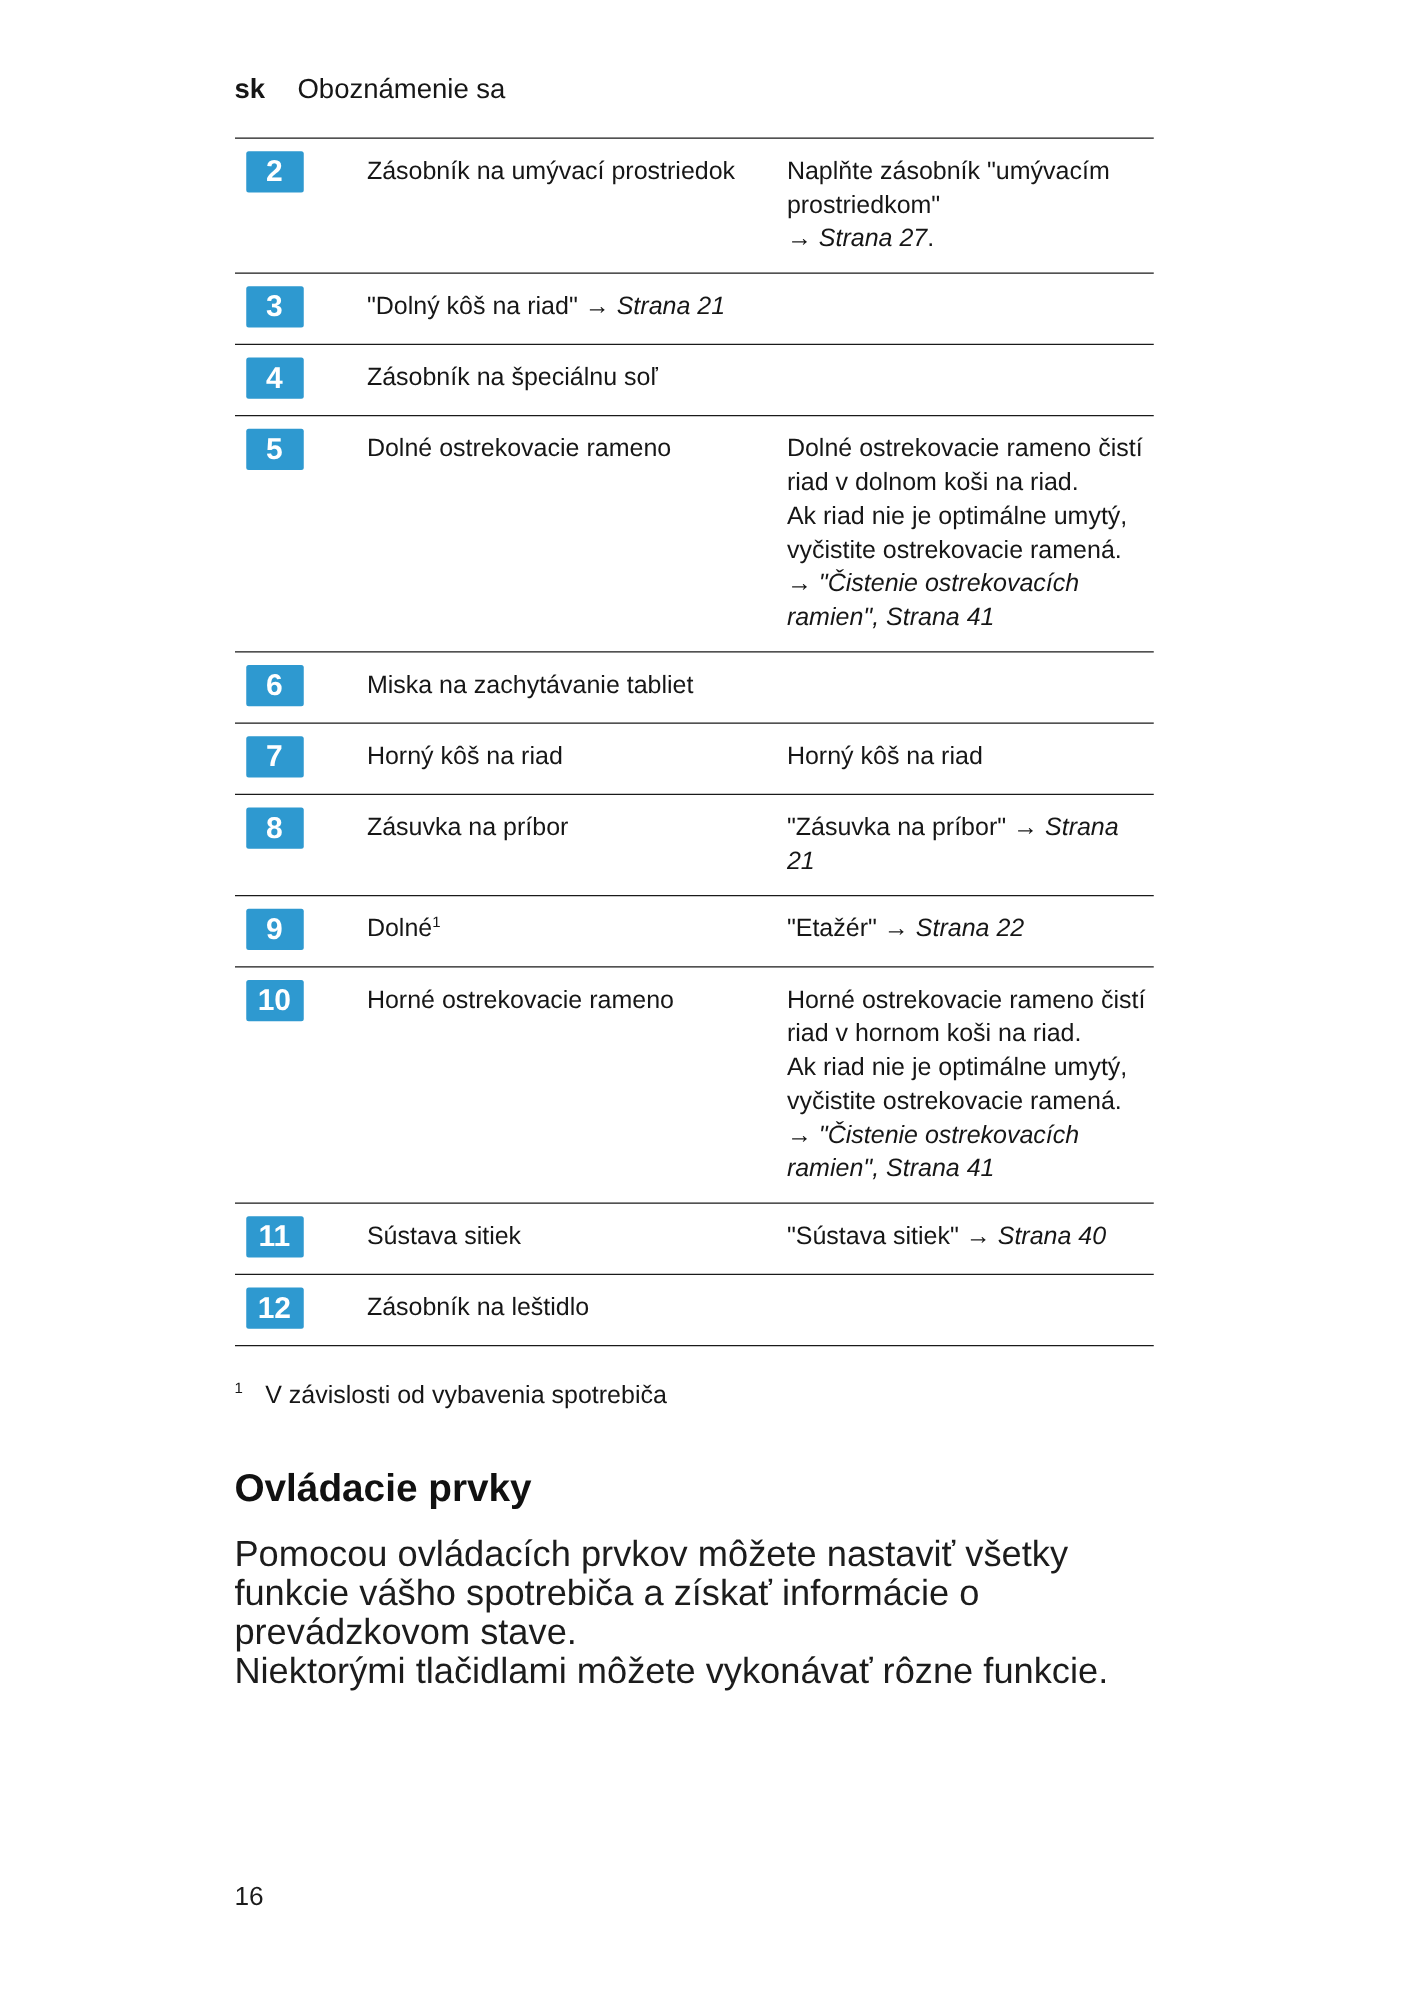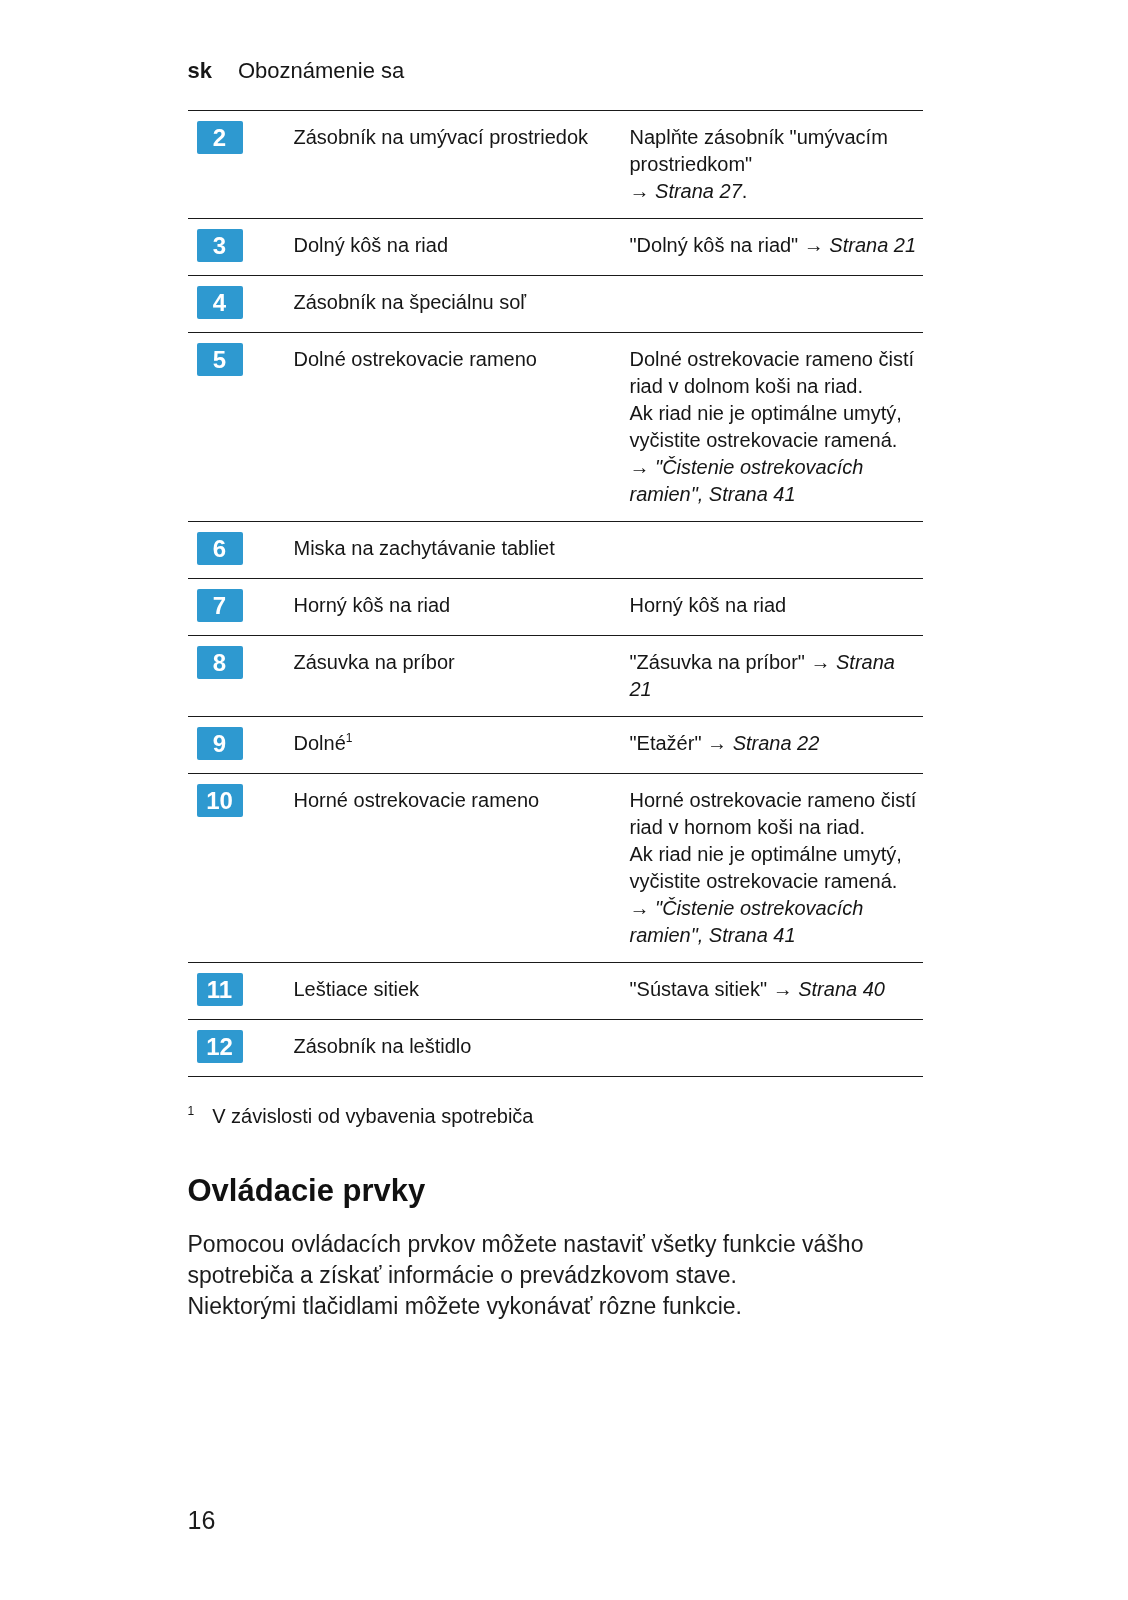--- a/index.html
+++ b/index.html
@@ -48,28 +48,28 @@
   .footnote { margin-top: 26px; font-size: 20px; line-height: 26px; }
   .footnote sup { font-size: 12px; margin-right: 18px; }
 
   .section-title {
     font-size: 31px;
     line-height: 36px;
     font-weight: bold;
     margin: 44px 0 20px 0;
     color: #111;
   }
-  .paragraphs { font-size: 23px; line-height: 31px; color: #1c1c1c; }
+  .paragraphs { font-size: 29px; line-height: 31px; color: #1c1c1c; }
   .paragraphs p { margin: 0; }
 
   .page-number {
     position: absolute;
     left: 75px;
     top: 1506px;
-    font-size: 25px;
+    font-size: 21px;
     color: #1c1c1c;
     text-align: right;
   }
 </style>
 </head>
 <body>
 
 <div class="page">
 
   <div class="header">
@@ -80,21 +80,20 @@
       <div class="row">
         <div class="cell cell-badge"><span class="badge">2</span></div>
         <div class="cell cell-name"><span>Zásobník na umývací prostriedok</span></div>
         <div class="cell cell-desc">
           <div class="desc-line"><span>Naplňte zásobník "umývacím prostriedkom"</span></div>
           <div class="desc-line"><span>→ </span><span class="it">Strana 27</span><span>.</span></div>
         </div>
       </div>
       <div class="row">
         <div class="cell cell-badge"><span class="badge">3</span></div>
-        <div class="cell cell-name"><span>Dolný kôš na riad</span></div>
         <div class="cell cell-desc">
           <div class="desc-line"><span>"Dolný kôš na riad" → </span><span class="it">Strana 21</span></div>
         </div>
       </div>
       <div class="row">
         <div class="cell cell-badge"><span class="badge">4</span></div>
         <div class="cell cell-name"><span>Zásobník na špeciálnu soľ</span></div>
       </div>
       <div class="row">
         <div class="cell cell-badge"><span class="badge">5</span></div>
@@ -134,21 +133,21 @@
         <div class="cell cell-badge"><span class="badge">10</span></div>
         <div class="cell cell-name"><span>Horné ostrekovacie rameno</span></div>
         <div class="cell cell-desc">
           <div class="desc-line"><span>Horné ostrekovacie rameno čistí riad v hornom koši na riad.</span></div>
           <div class="desc-line"><span>Ak riad nie je optimálne umytý, vyčistite ostrekovacie ramená.</span></div>
           <div class="desc-line"><span>→ </span><span class="it">"Čistenie ostrekovacích ramien", Strana 41</span></div>
         </div>
       </div>
       <div class="row">
         <div class="cell cell-badge"><span class="badge">11</span></div>
-        <div class="cell cell-name"><span>Leštiace sitiek</span></div>
+        <div class="cell cell-name"><span>Sústava sitiek</span></div>
         <div class="cell cell-desc">
           <div class="desc-line"><span>"Sústava sitiek" → </span><span class="it">Strana 40</span></div>
         </div>
       </div>
       <div class="row">
         <div class="cell cell-badge"><span class="badge">12</span></div>
         <div class="cell cell-name"><span>Zásobník na leštidlo</span></div>
       </div>
     </div>
 

